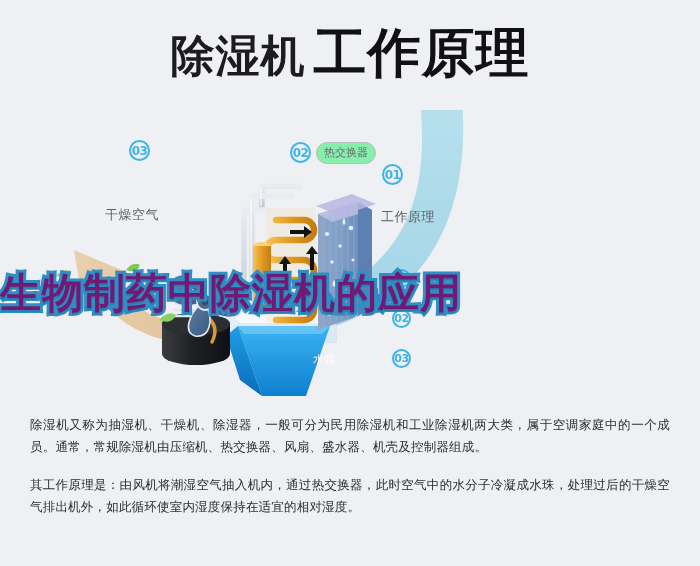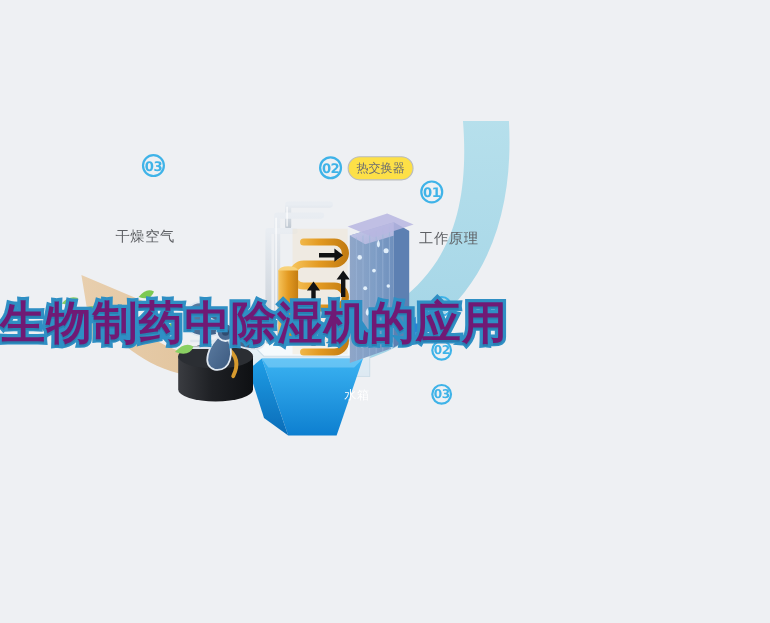--- a/index.html
+++ b/index.html
@@ -74,21 +74,21 @@
     color: #5d5f63;
     font-size: 13px;
     white-space: nowrap;
     letter-spacing: 0.5px;
     font-family: Liberation Mono, monospace;
   }
   .dlabel.white { color: #ffffff; font-size: 11px; }
 
   .callout {
     position: absolute;
-    background: #fde047;
+    background: #86efac;
     border: 1.4px solid #b9bcc0;
     border-radius: 11px;
     padding: 2px 7px 3px 7px;
     font-size: 11px;
     color: #6a6c70;
     white-space: nowrap;
   }
 
   
   .steps {
@@ -153,20 +153,23 @@
     text-align: justify;
     letter-spacing: 0.2px;
   }
   .para + .para { margin-top: 16px; }
 </style>
 </head>
 <body>
 
 <div id="page">
 
+  <div class="header">
+    <span class="t1">除湿机</span><span class="t2">工作原理</span>
+  </div>
 
   <div class="stage">
 
     <svg class="svgstage" width="700" height="300" viewBox="0 0 700 300">
       <defs>
         <linearGradient id="gHumid" x1="0" y1="0" x2="0" y2="1">
           <stop offset="0%" stop-color="#b7e0ec"></stop>
           <stop offset="100%" stop-color="#a2d4e6"></stop>
         </linearGradient>
         <linearGradient id="gDry" x1="0" y1="0" x2="1" y2="0">
@@ -358,14 +361,18 @@
     <div class="step">
       <span class="step-num">02</span>
     </div>
     <div class="step">
       <span class="step-num">03</span>
     </div>
   </div>
 
   <div class="overlay-title">生物制药中除湿机的应用</div>
 
+  <div class="body-copy">
+    <p class="para">除湿机又称为抽湿机、干燥机、除湿器，一般可分为民用除湿机和工业除湿机两大类，属于空调家庭中的一个成员。通常，常规除湿机由压缩机、热交换器、风扇、盛水器、机壳及控制器组成。</p>
+    <p class="para">其工作原理是：由风机将潮湿空气抽入机内，通过热交换器，此时空气中的水分子冷凝成水珠，处理过后的干燥空气排出机外，如此循环使室内湿度保持在适宜的相对湿度。</p>
+  </div>
 
 </div>
 
 </body></html>

